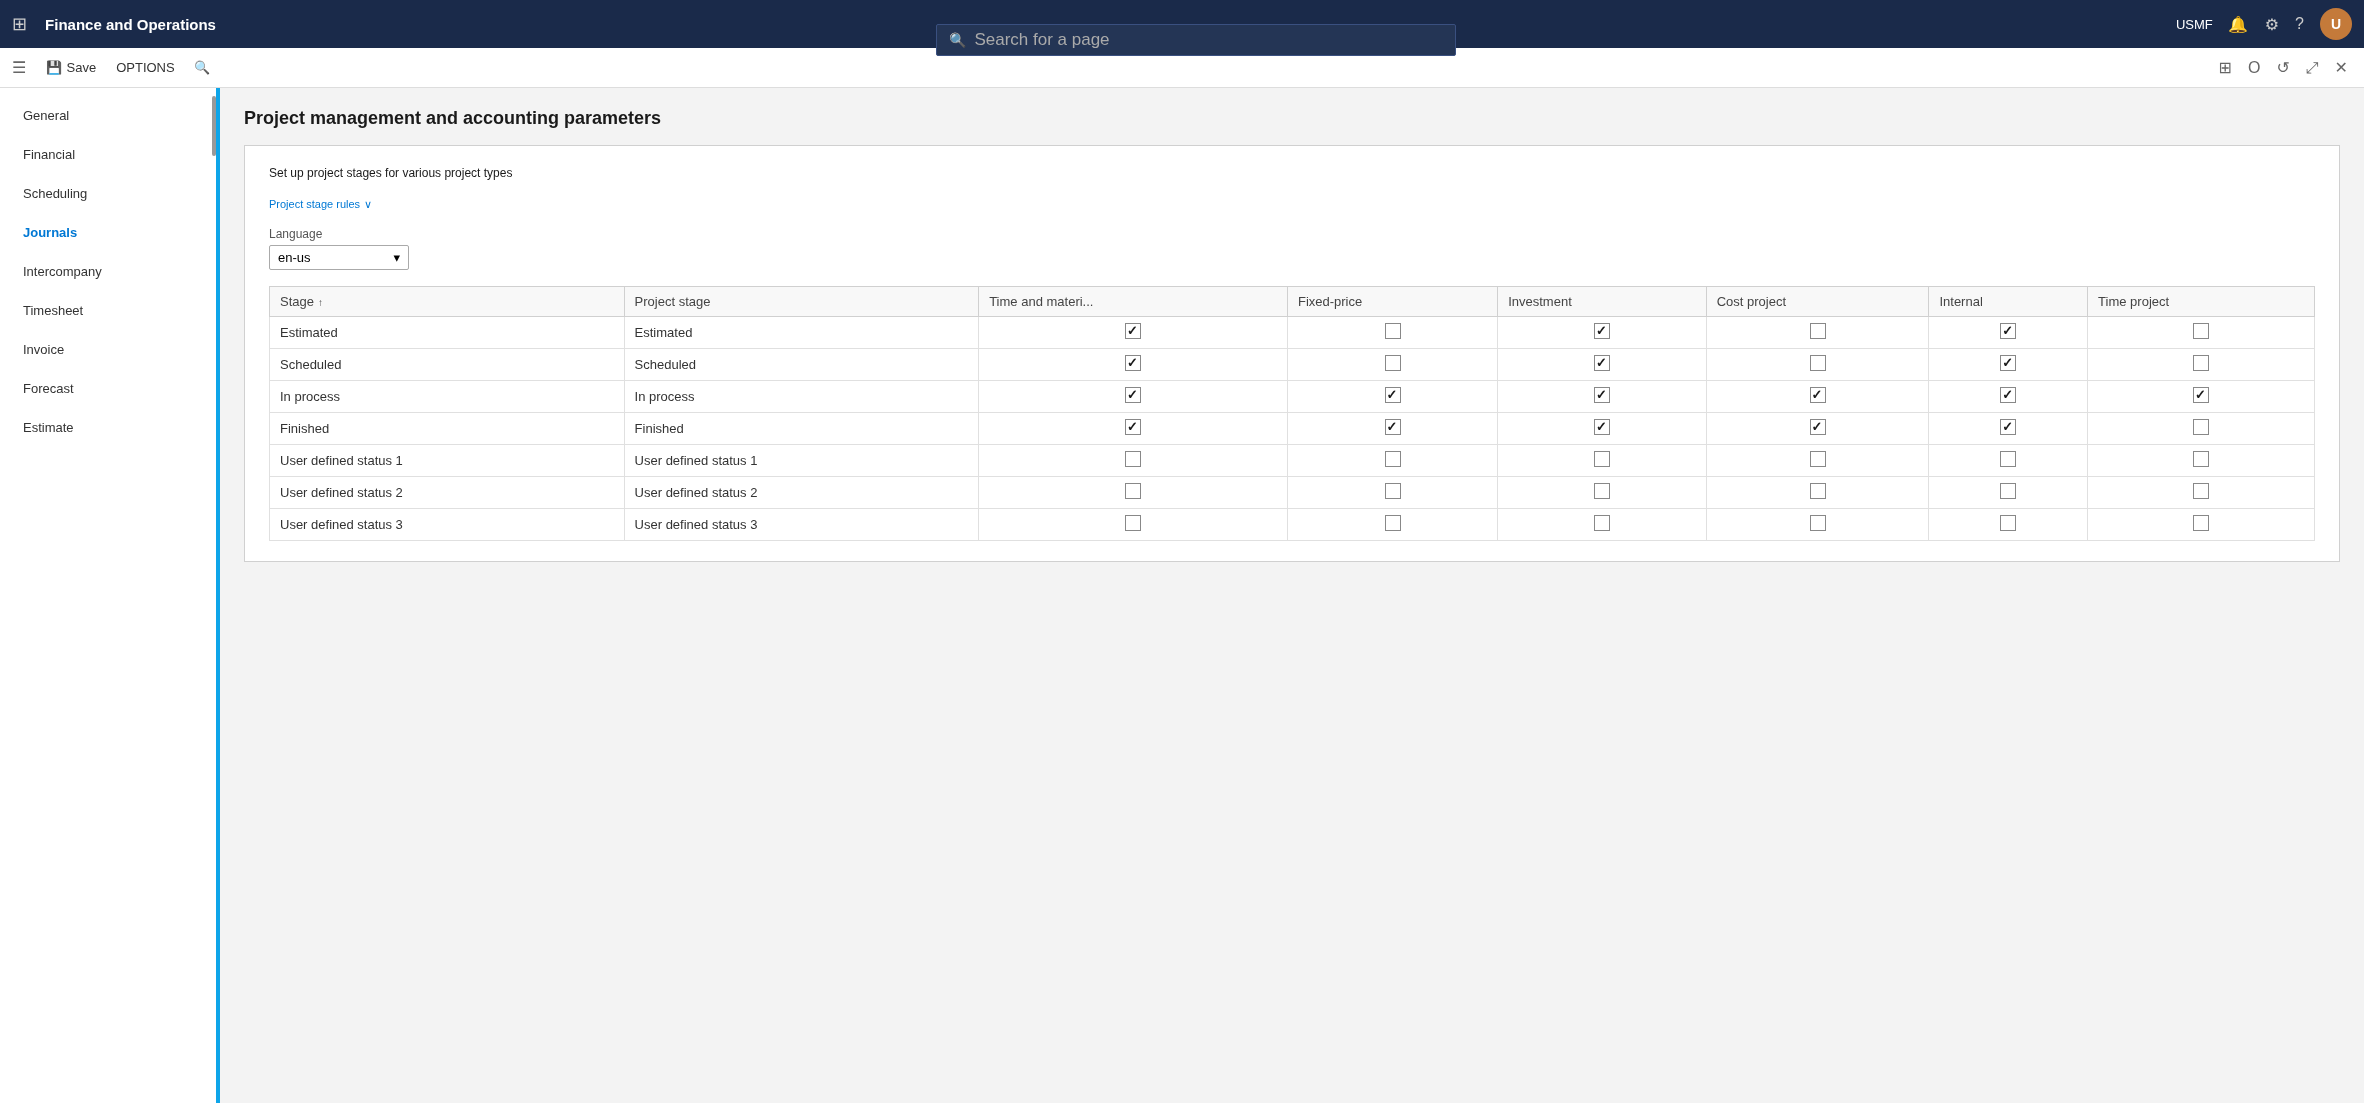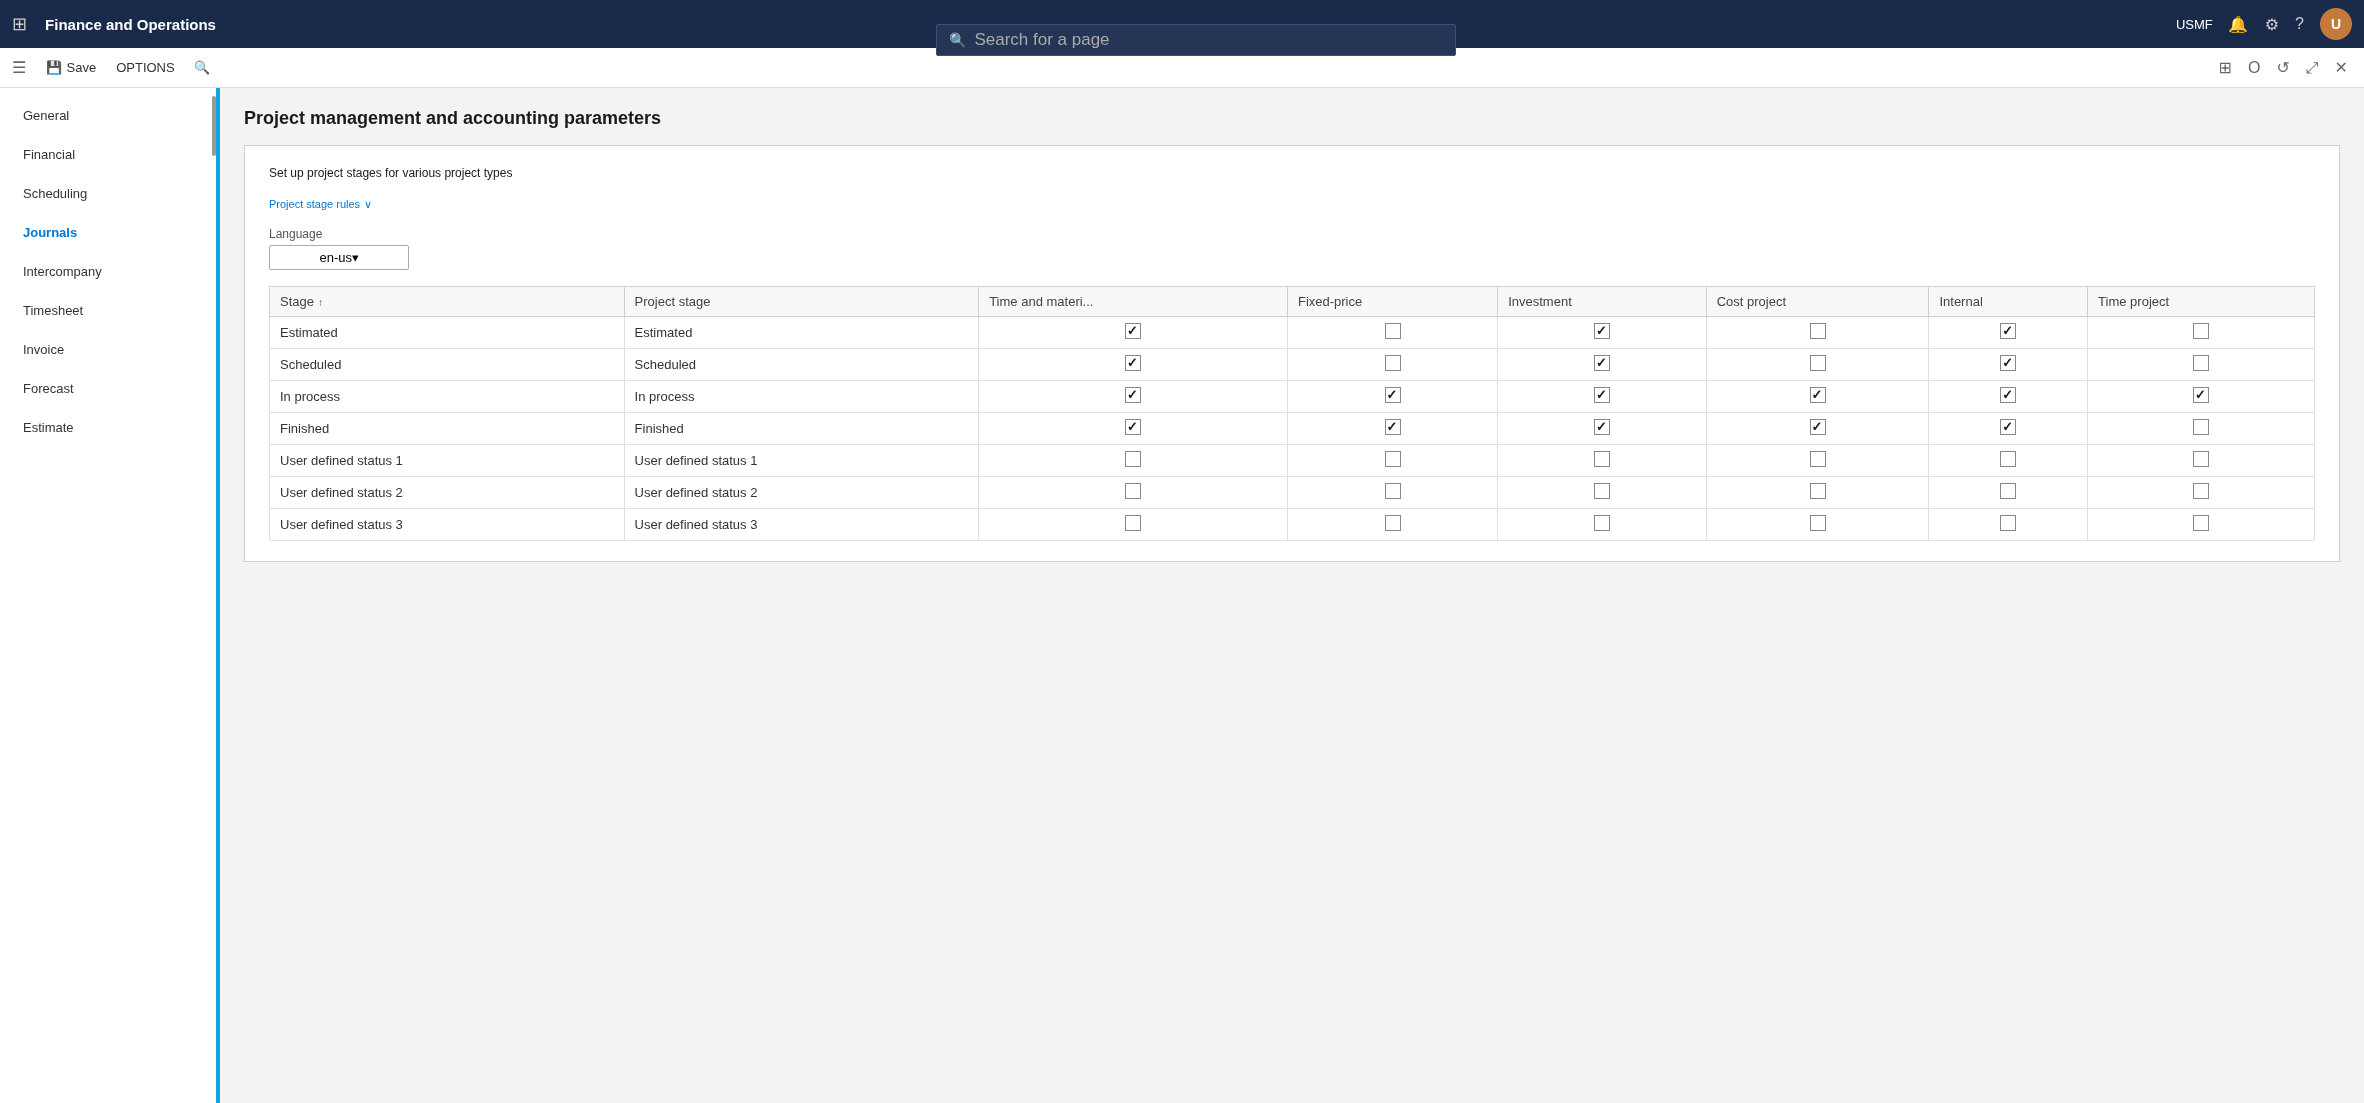--- a/index.html
+++ b/index.html
@@ -141,21 +141,21 @@
     .language-select {
       border: 1px solid #aaa;
       border-radius: 2px;
       padding: 4px 8px;
       font-size: 13px;
       width: 140px;
       background: #fff;
       cursor: pointer;
       display: flex;
       align-items: center;
-      justify-content: center;
+      justify-content: space-between;
       margin-bottom: 16px;
     }
 
     
     .data-table {
       width: 100%;
       border-collapse: collapse;
       font-size: 13px;
       border: 1px solid #d0d0d0;
     }

